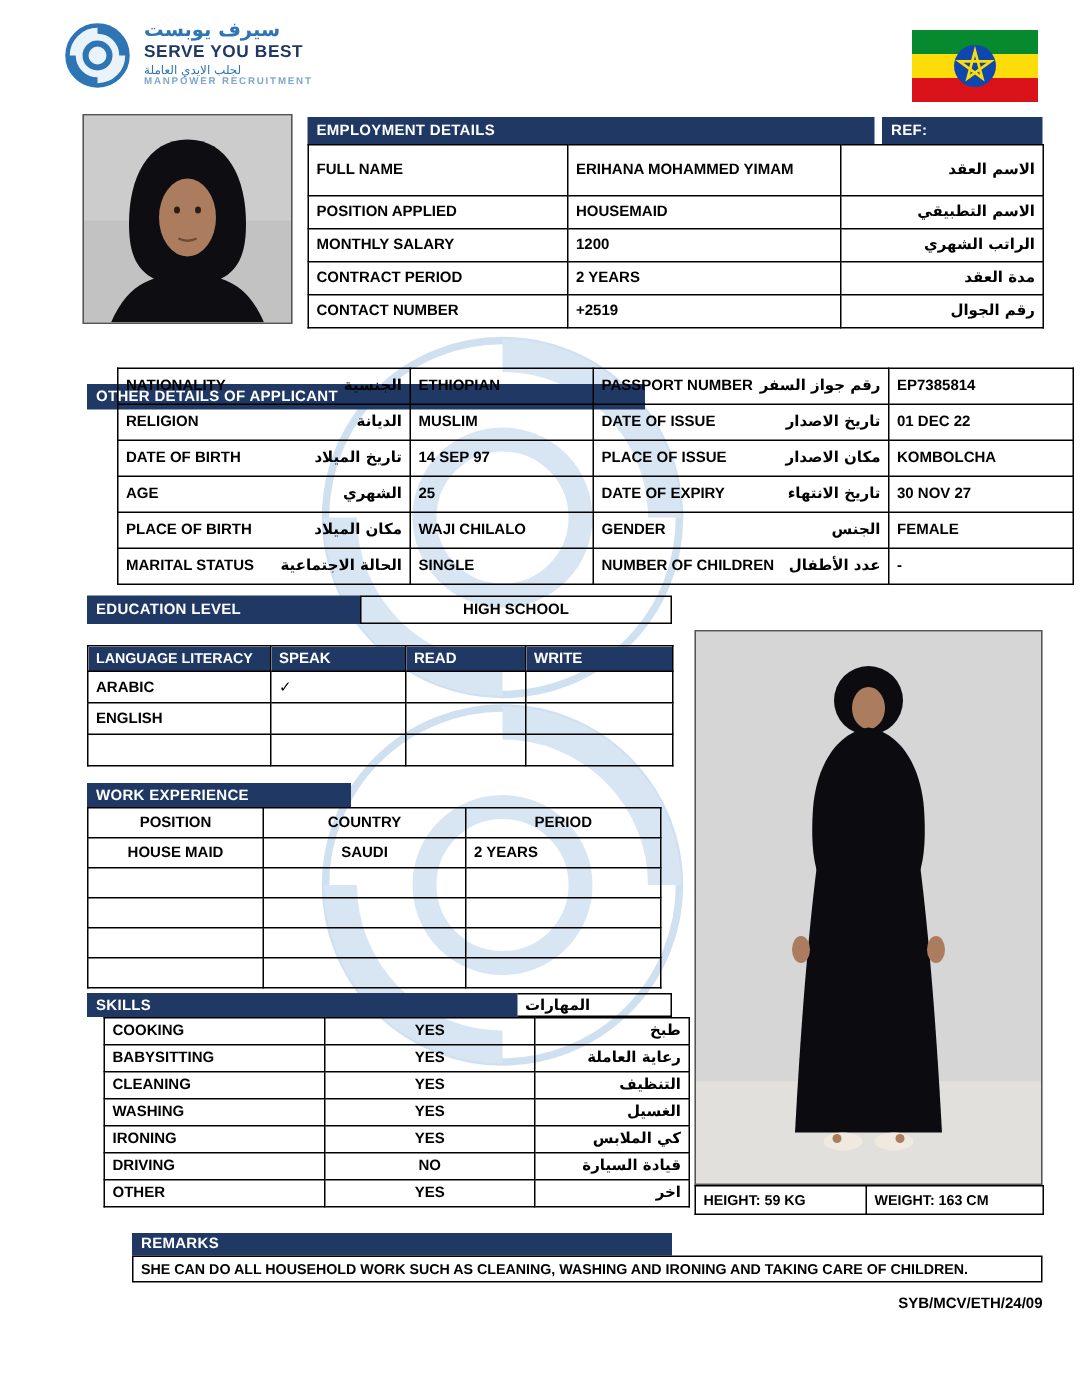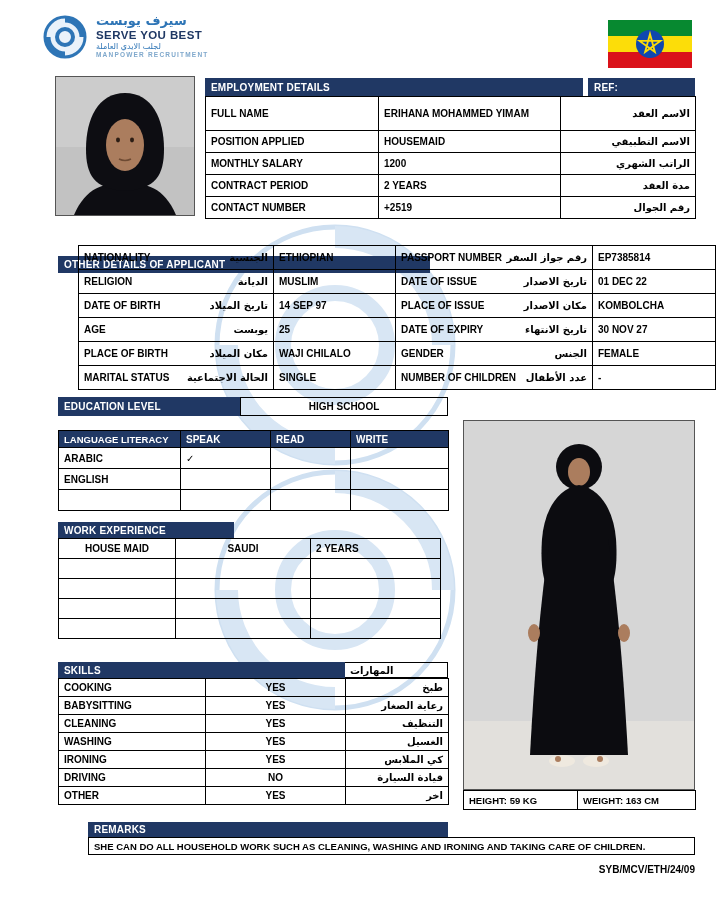--- a/index.html
+++ b/index.html
@@ -183,21 +183,21 @@
               <span>PLACE OF ISSUE</span>
               <span class="ar">مكان الاصدار</span>
             </div>
           </td>
       <td>KOMBOLCHA</td>
     </tr>
     <tr style="height:24px;">
       <td>
             <div class="split">
               <span>AGE</span>
-              <span class="ar">يوبست</span>
+              <span class="ar">الشهري</span>
             </div>
           </td>
       <td>25</td>
       <td>
             <div class="split">
               <span>DATE OF EXPIRY</span>
               <span class="ar">تاريخ الانتهاء</span>
             </div>
           </td>
       <td>30 NOV 27</td>
@@ -278,20 +278,25 @@
     </table>
 
   <div class="abs navybar" style="left:58px;top:522px;width:176px;height:16px;">WORK EXPERIENCE</div>
   <table class="abs" style="left:58px;top:538px;width:382px;">
     <colgroup>
         <col style="width:117px">
         <col style="width:135px">
         <col style="width:130px">
       </colgroup>
     <tbody>
+        <tr style="height:20px;">
+      <td class="center">POSITION</td>
+      <td class="center">COUNTRY</td>
+      <td class="center">PERIOD</td>
+    </tr>
     <tr style="height:20px;">
       <td class="center">HOUSE MAID</td>
       <td class="center">SAUDI</td>
       <td>2 YEARS</td>
     </tr>
     <tr style="height:20px;">
       <td></td>
       <td></td>
       <td></td>
     </tr>
@@ -339,36 +344,36 @@
       <td style="font-size:9.5px;">HEIGHT: 59 KG</td>
       <td style="font-size:9.5px;">WEIGHT: 163 CM</td>
     </tr>
   </tbody>
     </table>
 
   <div class="abs" style="left:58px;top:662px;display:flex;">
     <div class="navybar" style="width:287px;height:16px;">SKILLS</div>
     <div class="ar" style="width:103px;height:16px;border:1px solid #000;border-left:none;font-size:10px;font-weight:bold;padding:0 5px;display:flex;align-items:center;justify-content:flex-end;">المهارات</div>
   </div>
-  <table class="abs" style="left:58px;top:678px;width:390px;padding-left:12px;">
+  <table class="abs" style="left:69px;top:678px;width:390px;padding-left:12px;">
     <colgroup>
         <col style="width:147px">
         <col style="width:140px">
         <col style="width:103px">
       </colgroup>
     <tbody>
         <tr style="height:18px;">
       <td>COOKING</td>
       <td class="center">YES</td>
       <td class="ar">طبخ</td>
     </tr>
     <tr style="height:18px;">
       <td>BABYSITTING</td>
       <td class="center">YES</td>
-      <td class="ar">رعاية الصغار</td>
+      <td class="ar">رعاية العاملة</td>
     </tr>
     <tr style="height:18px;">
       <td>CLEANING</td>
       <td class="center">YES</td>
       <td class="ar">التنظيف</td>
     </tr>
     <tr style="height:18px;">
       <td>WASHING</td>
       <td class="center">YES</td>
       <td class="ar">الغسيل</td>

